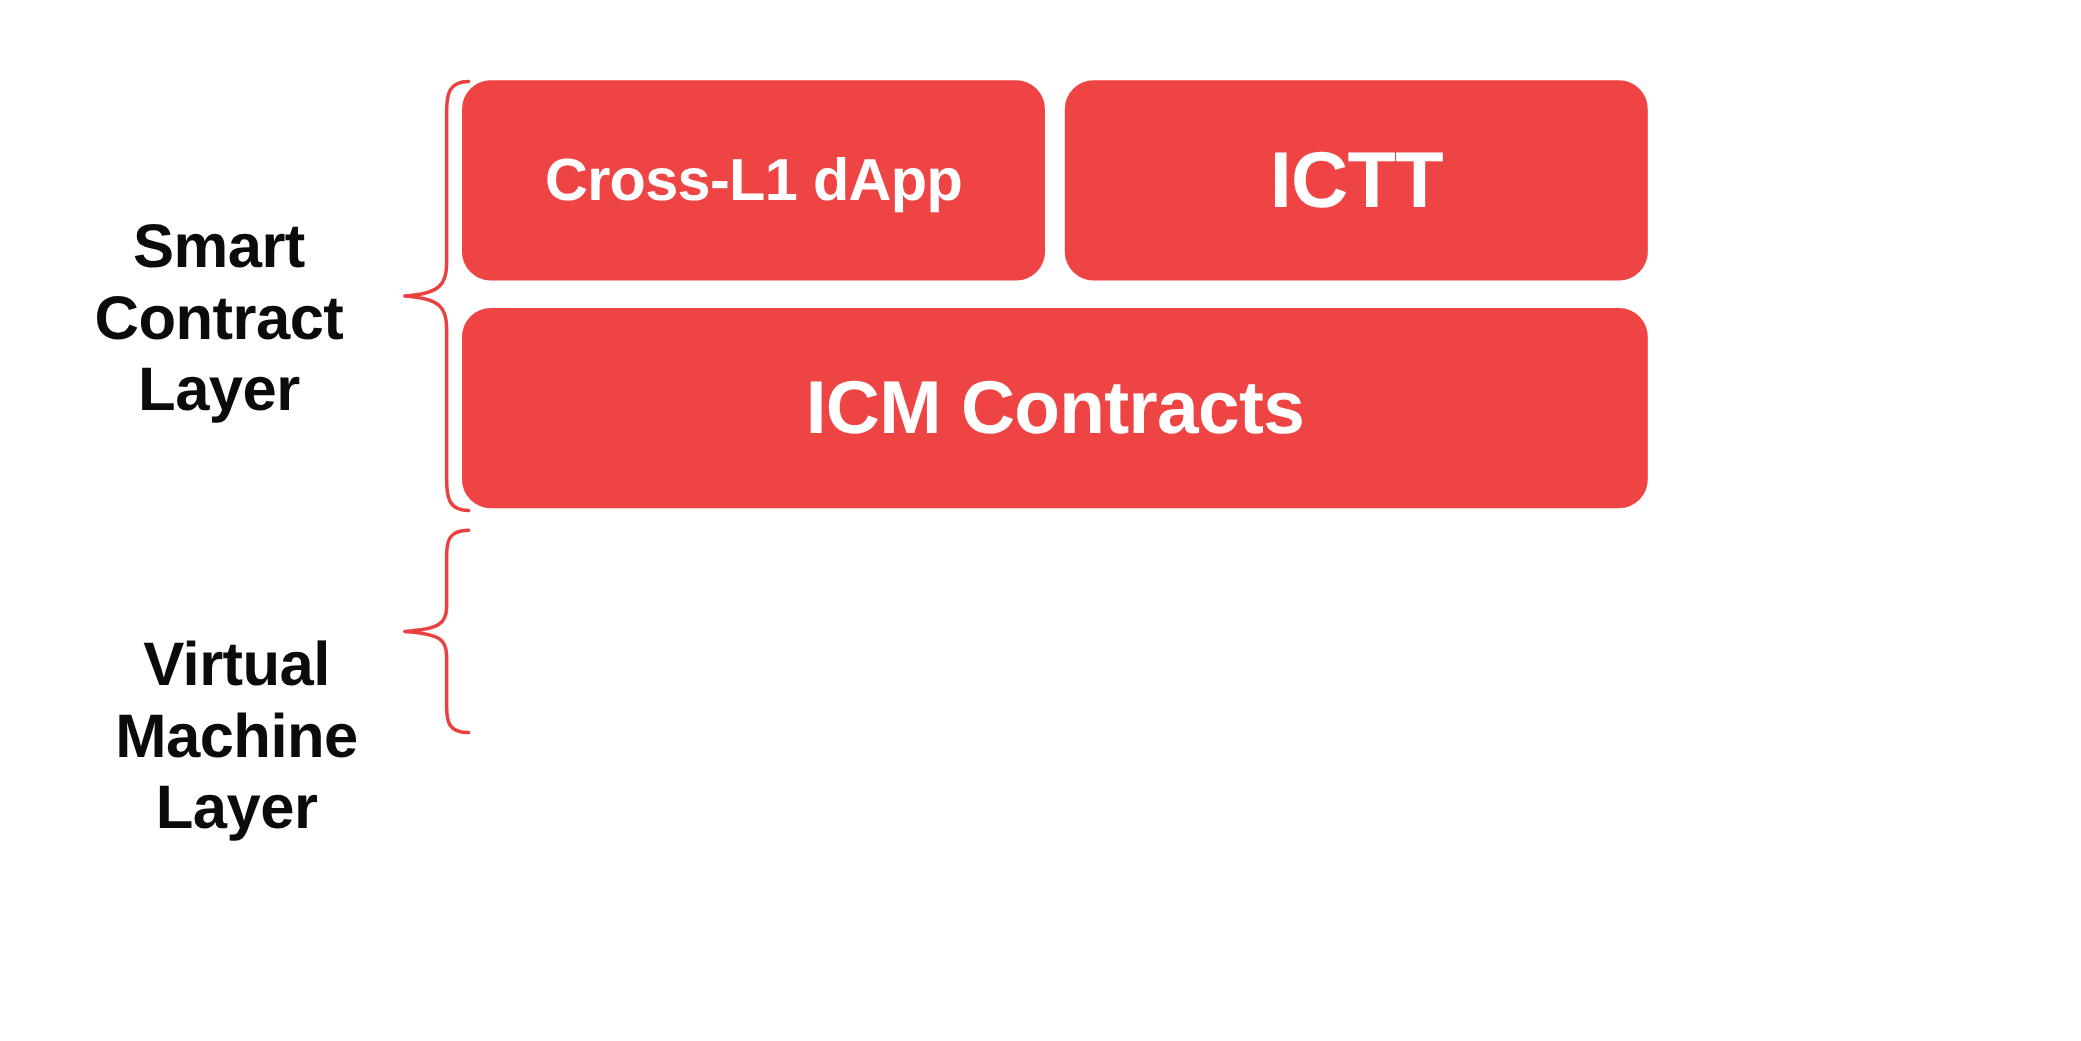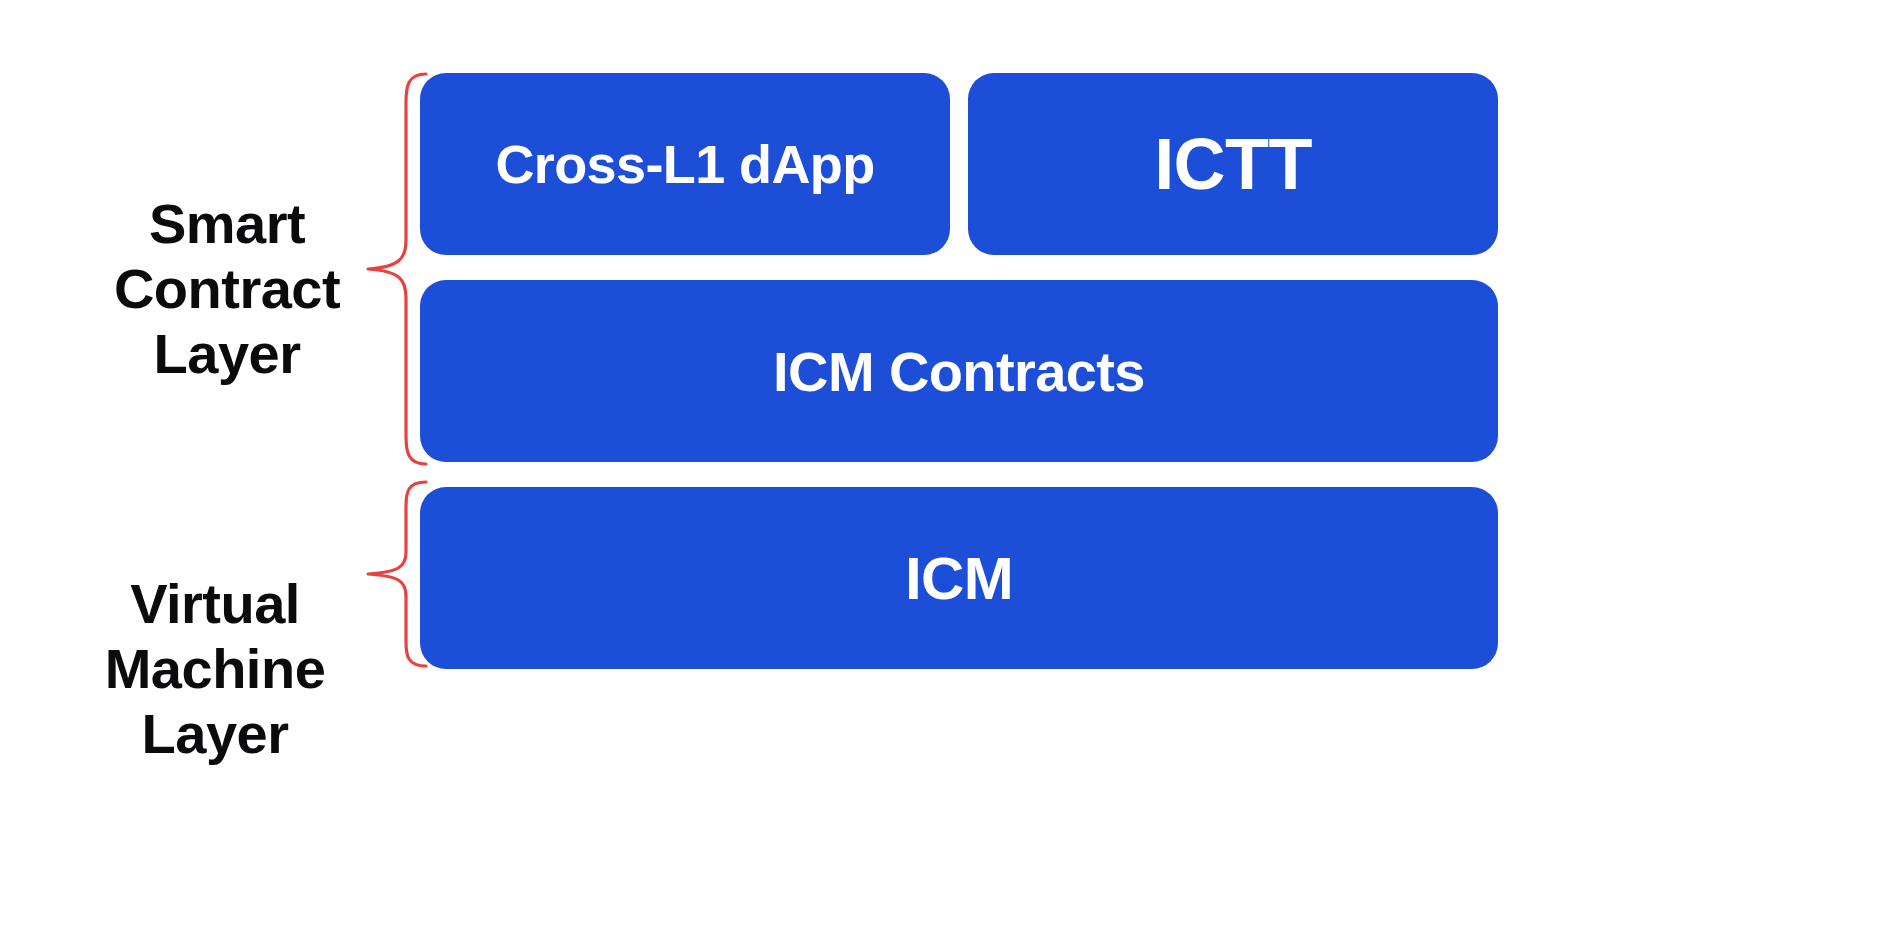--- a/index.html
+++ b/index.html
@@ -23,21 +23,21 @@
     position: absolute;
     text-align: center;
     font-weight: 700;
     color: #0b0b0d;
     line-height: 1.16;
     letter-spacing: -0.5px;
     white-space: pre-line;
     font-size: 56px;
   }
   #label-smart-contract {
-    left: 72px;
+    left: 44px;
     top: 192px;
     width: 310px;
   }
   #label-virtual-machine {
     left: 60px;
     top: 572px;
     width: 310px;
   }
 
   
@@ -61,21 +61,21 @@
     fill: none;
     stroke: #E8413F;
     stroke-width: 3.2;
     stroke-linecap: round;
     stroke-linejoin: round;
   }
 
   
   .box {
     position: absolute;
-    background: #1d4ed8;
+    background: #ef4444;
     border-radius: 26px;
     display: flex;
     align-items: center;
     justify-content: center;
     color: #ffffff;
     font-weight: 700;
     letter-spacing: -0.6px;
     box-sizing: border-box;
     user-select: none;
   }
@@ -91,21 +91,21 @@
     top: 73px;
     width: 530px;
     height: 182px;
     font-size: 72px;
   }
   #box-icm-contracts {
     left: 420px;
     top: 280px;
     width: 1078px;
     height: 182px;
-    font-size: 56px;
+    font-size: 68px;
   }
   #box-icm {
     left: 420px;
     top: 487px;
     width: 1078px;
     height: 182px;
     font-size: 60px;
   }
 </style>
 </head>
@@ -146,17 +146,14 @@
   </div>
 
   <div id="box-ictt" class="box">
     <span>ICTT</span>
   </div>
 
   <div id="box-icm-contracts" class="box">
     <span>ICM Contracts</span>
   </div>
 
-  <div id="box-icm" class="box">
-    <span>ICM</span>
-  </div>
 
 </div>
 
 </body></html>

